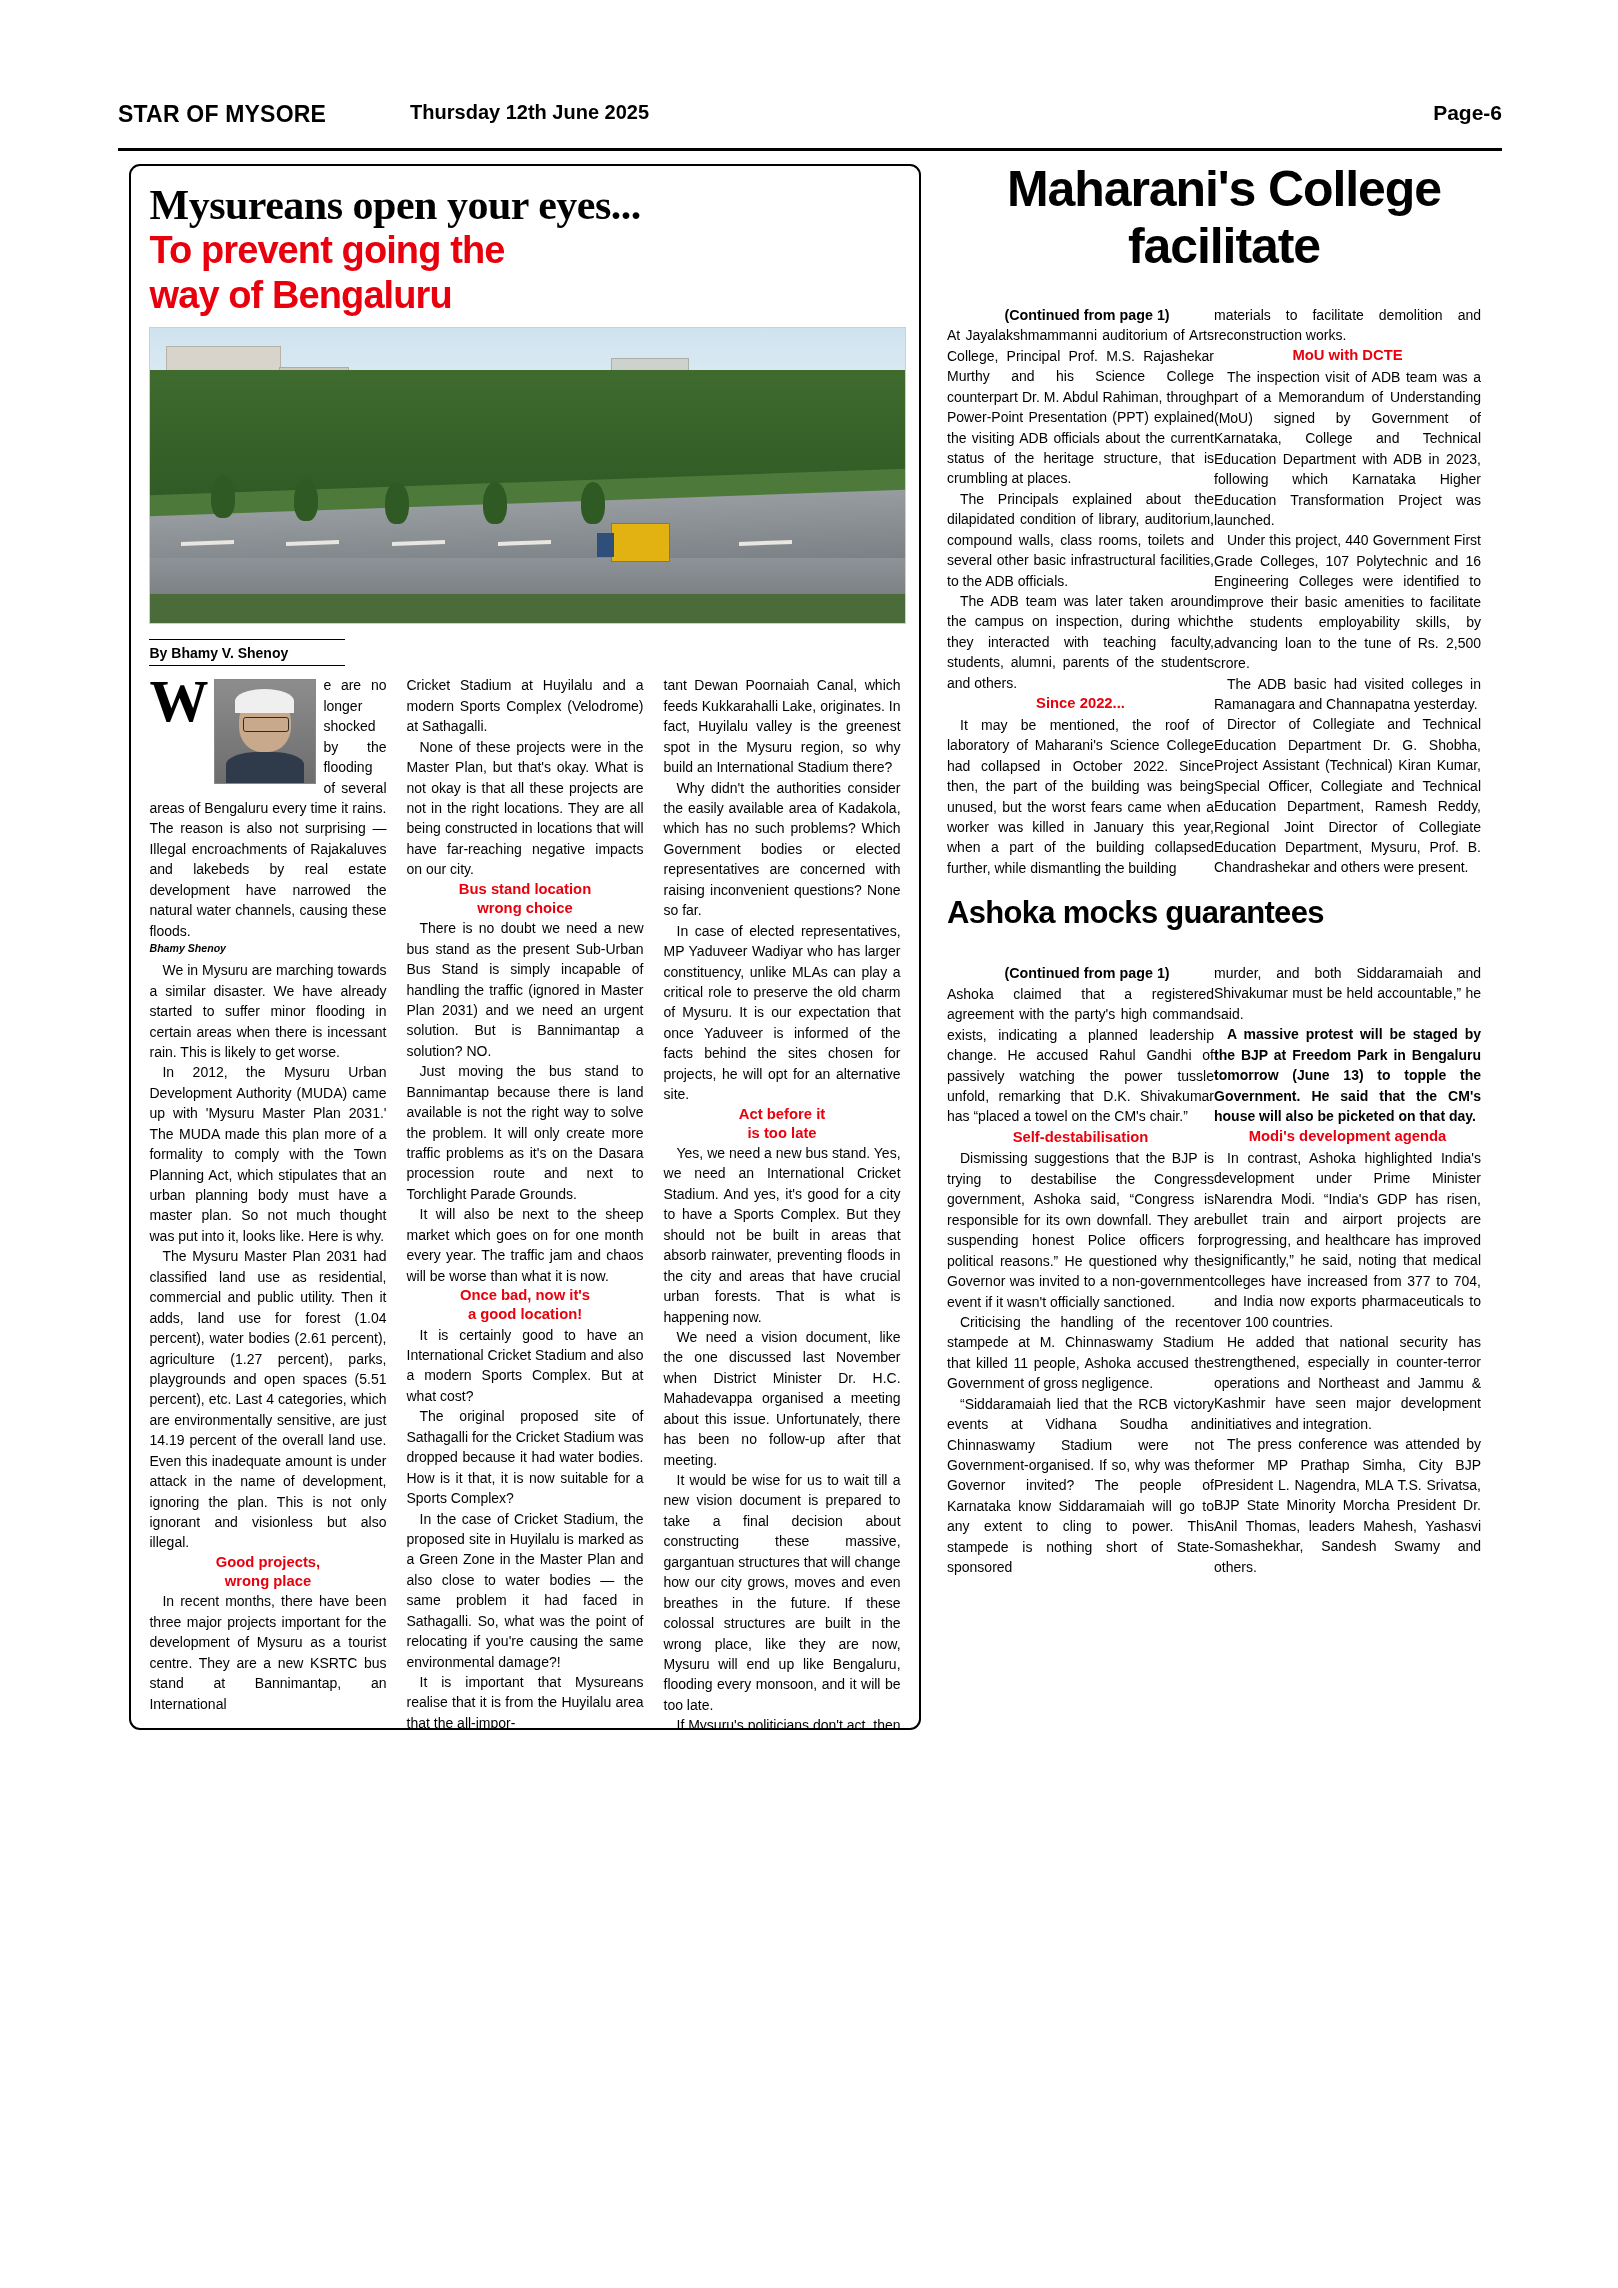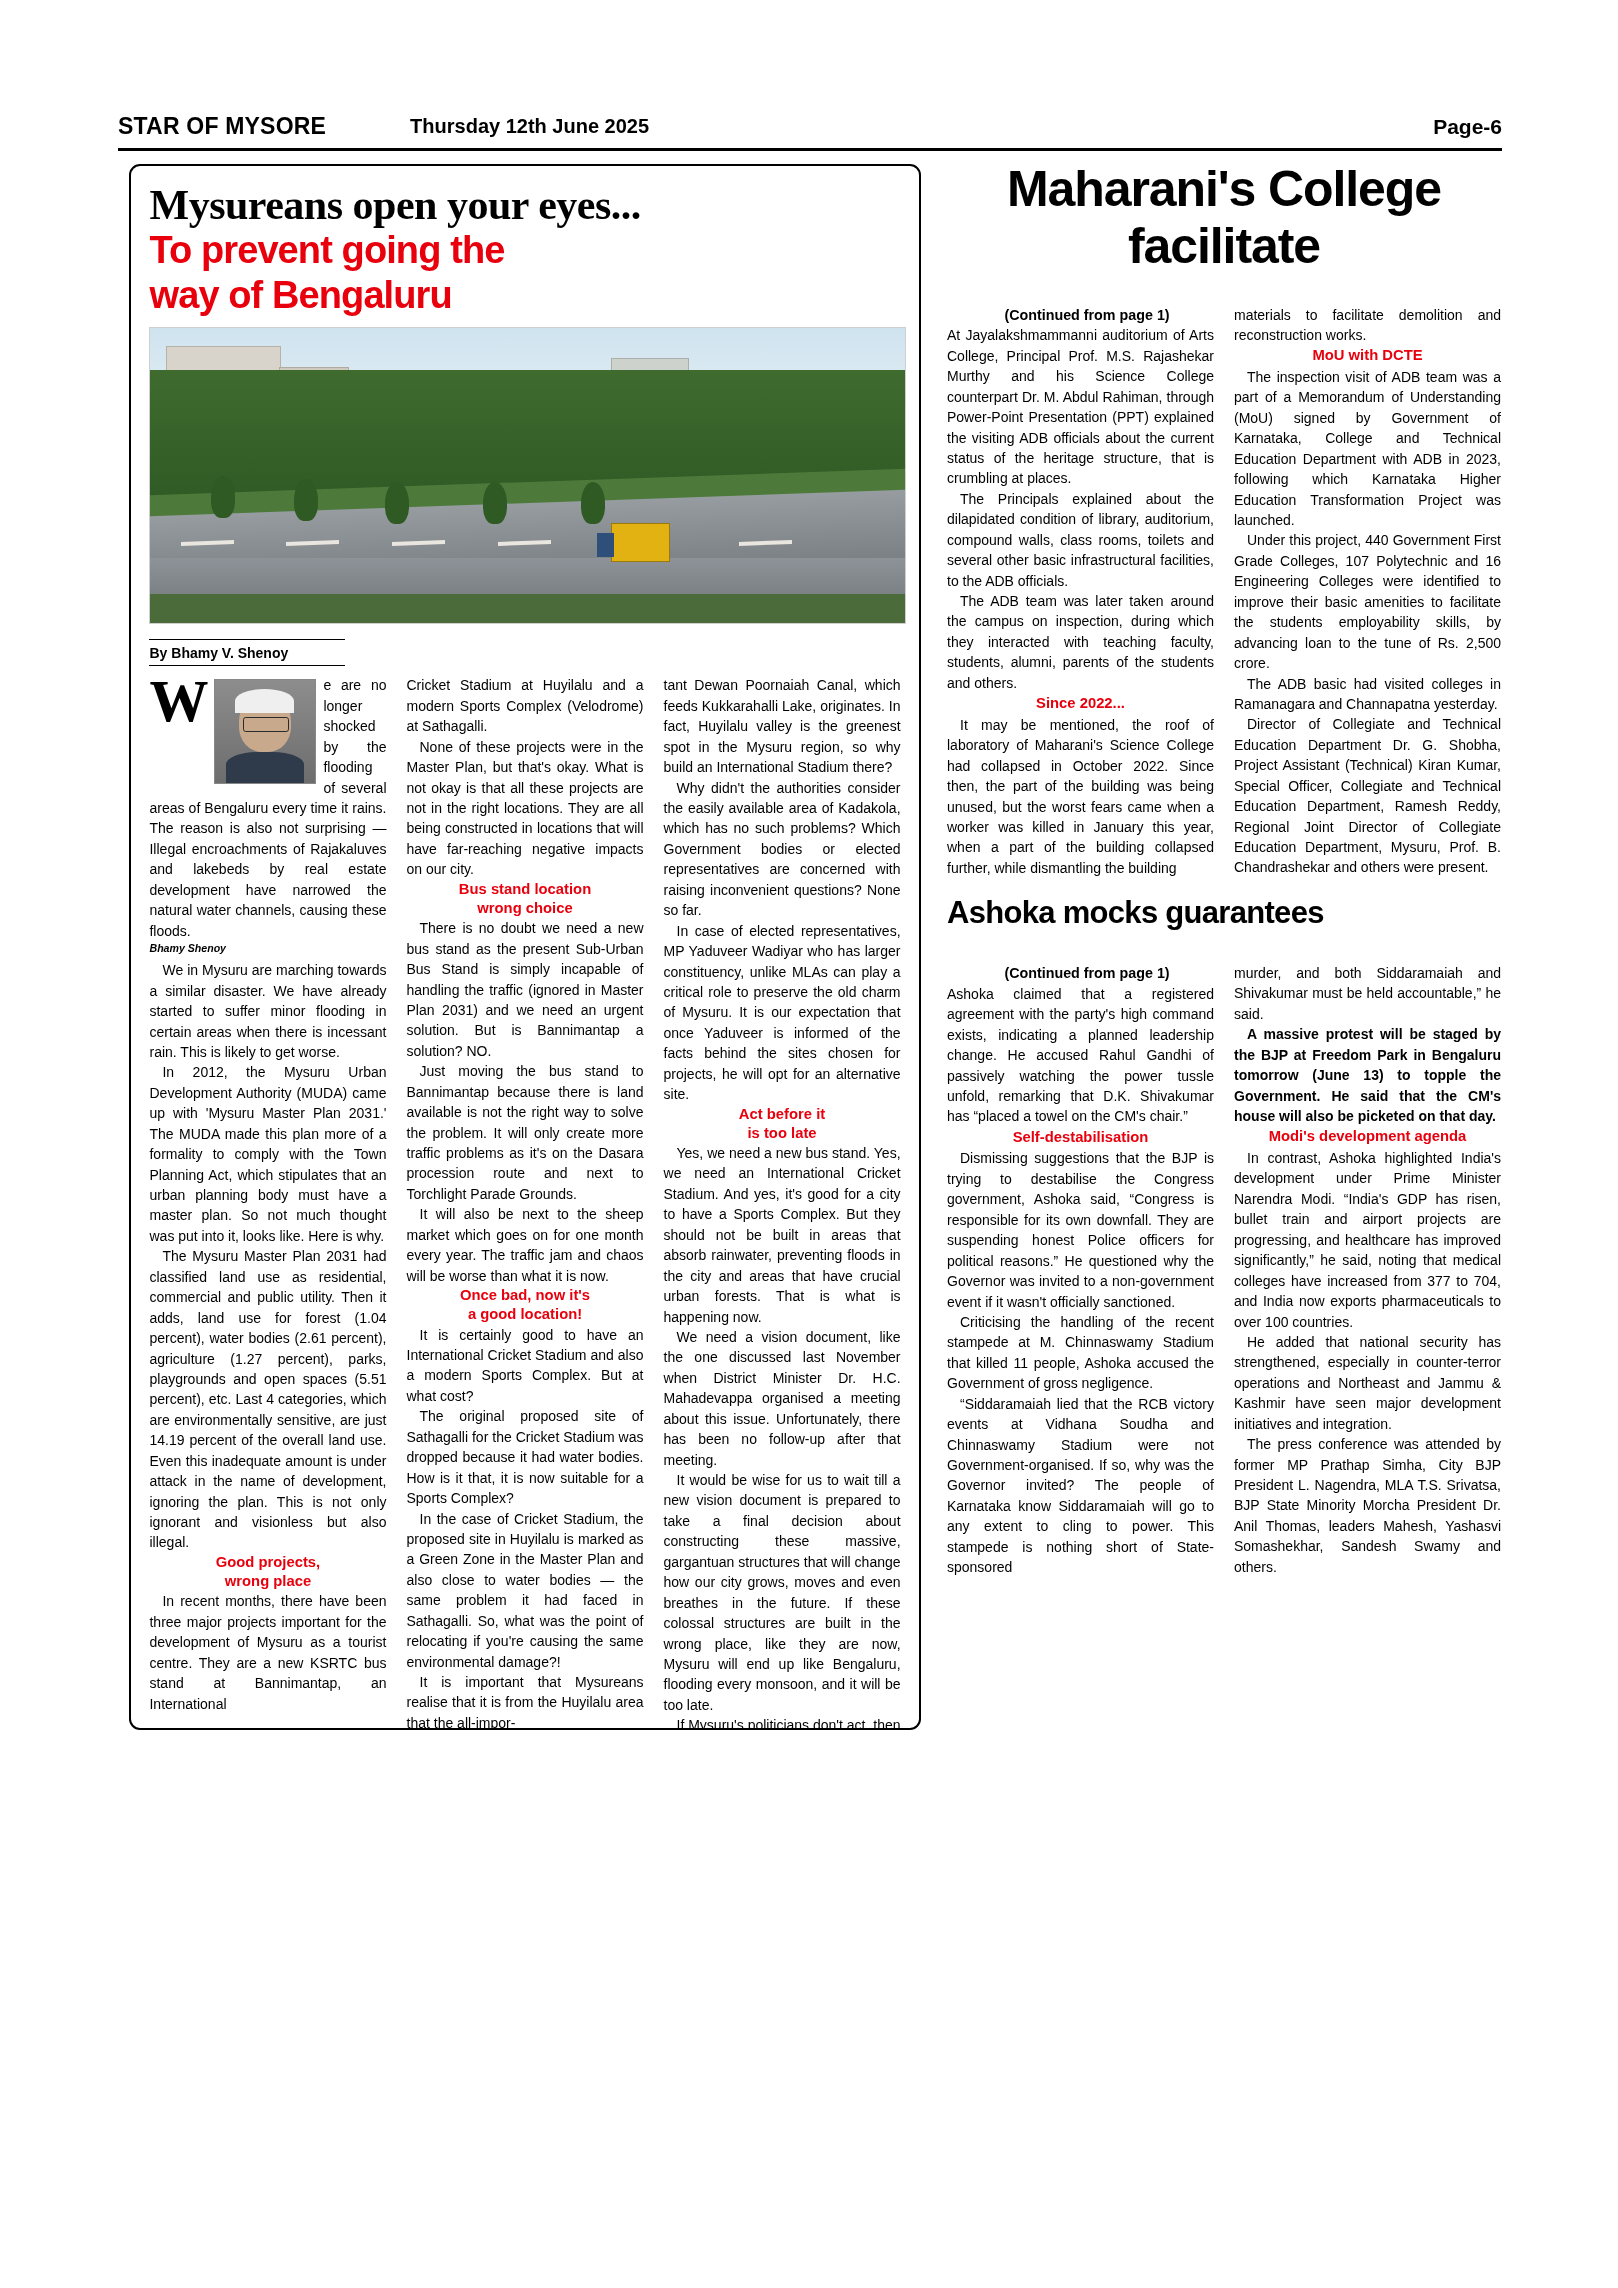--- a/index.html
+++ b/index.html
@@ -18,24 +18,24 @@
     position: absolute;
     left: 0; top: 0;
     width: 1619px;
     height: 2289px;
     padding: 0;
   }
   
   .masthead {
     position: absolute;
     left: 118px;
-    top: 113px;
+    top: 101px;
     width: 1384px;
     display: flex;
-    align-items: center;
+    align-items: flex-start;
     font-family: "Liberation Sans", sans-serif;
   }
   .mast-title {
     font-size: 23px;
     font-weight: bold;
     letter-spacing: 0.2px;
   }
   .mast-date {
     font-size: 20px;
     font-weight: bold;
@@ -224,21 +224,20 @@
     margin: 0 0 5.5px 0;
   }
   .cont {
     text-align: center;
     font-weight: bold;
     font-size: 14.3px;
     margin: 3.7px 0 3.7px 0;
   }
   .rcols {
     display: flex;
-    gap: 20px;
     margin-top: 32px;
   }
   .rcol {
     width: 267px;
     font-size: 14px;
     line-height: 1.46;
     text-align: justify;
   }
   .rcol p { margin: 0; text-indent: 13px; }
   .rcol p.first { text-indent: 0; }

